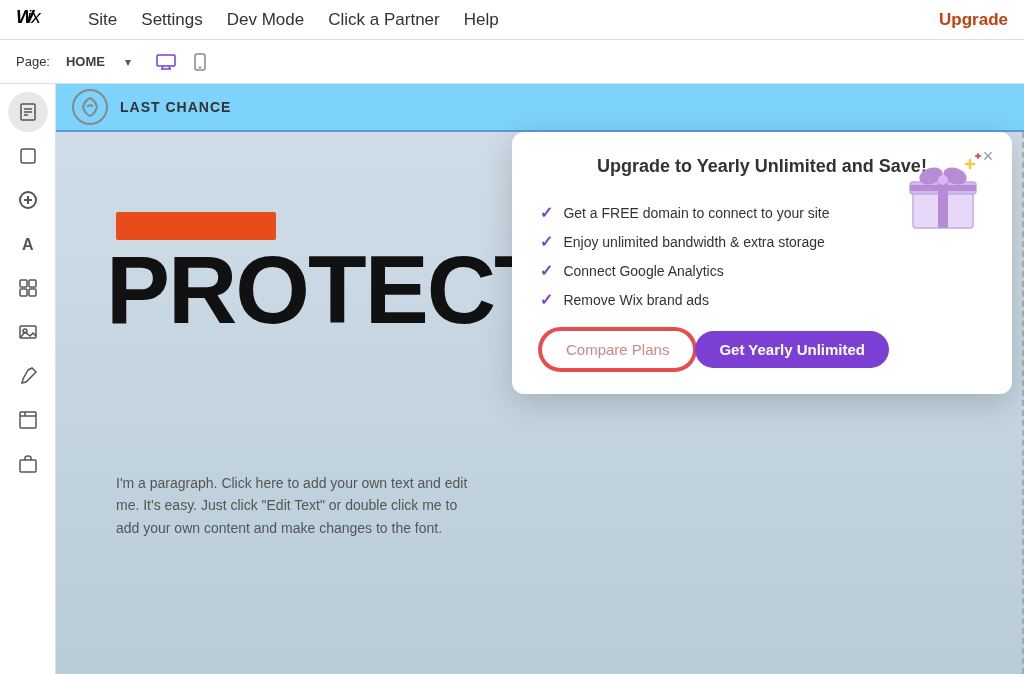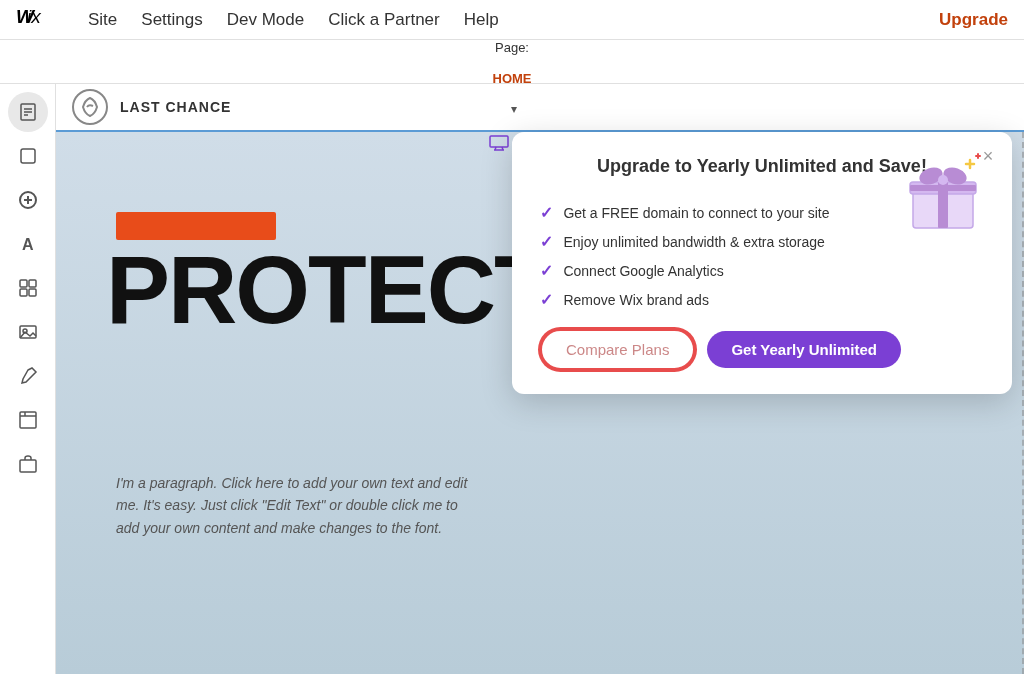--- a/index.html
+++ b/index.html
@@ -10,24 +10,24 @@
       display: flex; align-items: center; height: 40px; background: #fff;
       border-bottom: 1px solid #e0e0e0; padding: 0 16px; gap: 24px; position: relative; z-index: 10;
     }
     .menu-item { font-size: 17px; color: #333; cursor: pointer; }
     .menu-item.upgrade { color: #c2410c; font-weight: 600; }
     .menu-spacer { flex: 1; }
 
     
     .page-bar {
       display: flex; align-items: center; height: 44px; background: #fff;
-      border-bottom: 1px solid #e0e0e0; padding: 0 16px; gap: 16px; position: relative; z-index: 10; flex-direction: column;
+      border-bottom: 1px solid #e0e0e0; padding: 0 16px; gap: 16px; position: relative; z-index: 10;
     }
     .page-label { font-size: 13px; color: #333; }
-    .page-name { font-size: 13px; font-weight: 700; color: #c2410c; }
+    .page-name { font-size: 13px; font-weight: 700; color: #404040; }
     .page-dropdown { font-size: 12px; color: #555; cursor: pointer; margin-left: 4px; }
     .device-icons { display: flex; gap: 12px; margin-left: 8px; }
     .device-icon { width: 22px; height: 22px; display: flex; align-items: center; justify-content: center; cursor: pointer; }
     .device-icon.active svg { stroke: #7b3fd4; }
 
     
     .left-sidebar {
       position: absolute; left: 0; top: 84px; bottom: 0; width: 56px;
       background: #fff; border-right: 1px solid #e0e0e0; display: flex; flex-direction: column;
       align-items: center; padding: 8px 0; gap: 4px; z-index: 10;
@@ -44,21 +44,21 @@
       position: absolute; left: 56px; top: 84px; right: 0; bottom: 0;
       background: #c9d8e8; overflow: hidden;
     }
     .canvas-inner {
       position: relative; width: 100%; height: 100%;
     }
 
     
     .last-chance-banner {
       position: absolute; top: 0; left: 0; right: 0; height: 48px;
-      background: #ffffff; border-bottom: 2px solid #5b9bd5;
+      background: #7dd3fc; border-bottom: 2px solid #5b9bd5;
       display: flex; align-items: center; padding: 0 16px; gap: 12px; z-index: 5; text-align: right;
     }
     .last-chance-icon {
       width: 36px; height: 36px; border: 2px solid #888; border-radius: 50%;
       display: flex; align-items: center; justify-content: center; font-size: 20px; color: #555;
     }
     .last-chance-text { font-size: 14px; font-weight: 700; color: #333; letter-spacing: 1px; }
 
     
     .bg-area {
@@ -74,21 +74,21 @@
 
     
     .headline-protect {
       position: absolute; top: 110px; left: 50px;
       font-size: 96px; font-weight: 900; color: #111; line-height: 1; letter-spacing: -2px;
     }
 
     
     .para-text {
       position: absolute; top: 340px; left: 60px; width: 360px;
-      font-size: 14px; color: #555; line-height: 1.6; font-style: italic;
+      font-size: 14px; color: #555; line-height: 1.6;
     }
 
     
     .dashed-line {
       position: absolute; top: 0; right: 0; bottom: 0; width: 2px;
       border-right: 2px dashed #888; opacity: 0.5;
     }
 
     
     .upgrade-popup {
@@ -99,21 +99,21 @@
     .popup-title {
       font-size: 18px; font-weight: 700; color: #333; margin-bottom: 26px; text-align: center;
     }
     .popup-features { list-style: none; margin-bottom: 20px; }
     .popup-features li {
       display: flex; align-items: center; gap: 10px;
       font-size: 14px; color: #333; margin-bottom: 10px;
     }
     .check-icon { color: #7b3fd4; font-size: 16px; font-weight: 700; }
     .popup-actions {
-      display: flex; gap: 12px; align-items: center; justify-content: flex-start; margin-top: 4px;
+      display: flex; gap: 0; align-items: center; justify-content: flex-start; margin-top: 4px;
     }
     .btn-compare {
       padding: 10px 24px; border-radius: 24px; border: 2px solid #e84c4c;
       background: #fff; color: #cc8888; font-size: 15px; cursor: pointer; font-weight: 500;
       box-shadow: 0 0 0 2px #e84c4c;
     }
     .btn-upgrade {
       padding: 10px 24px; border-radius: 24px; border: none;
       background: #7b3fd4; color: #fff; font-size: 15px; cursor: pointer; font-weight: 600; text-align: center;
     }

